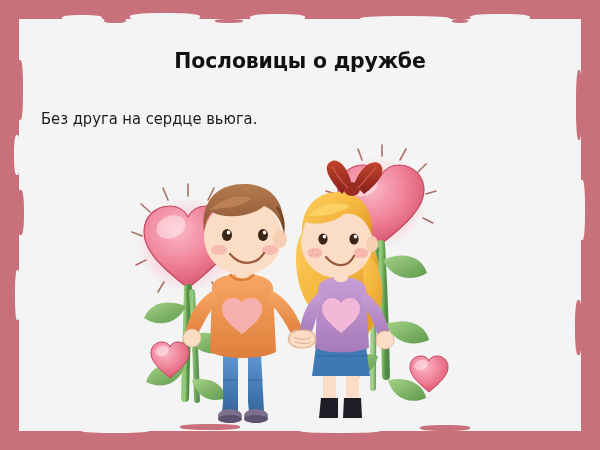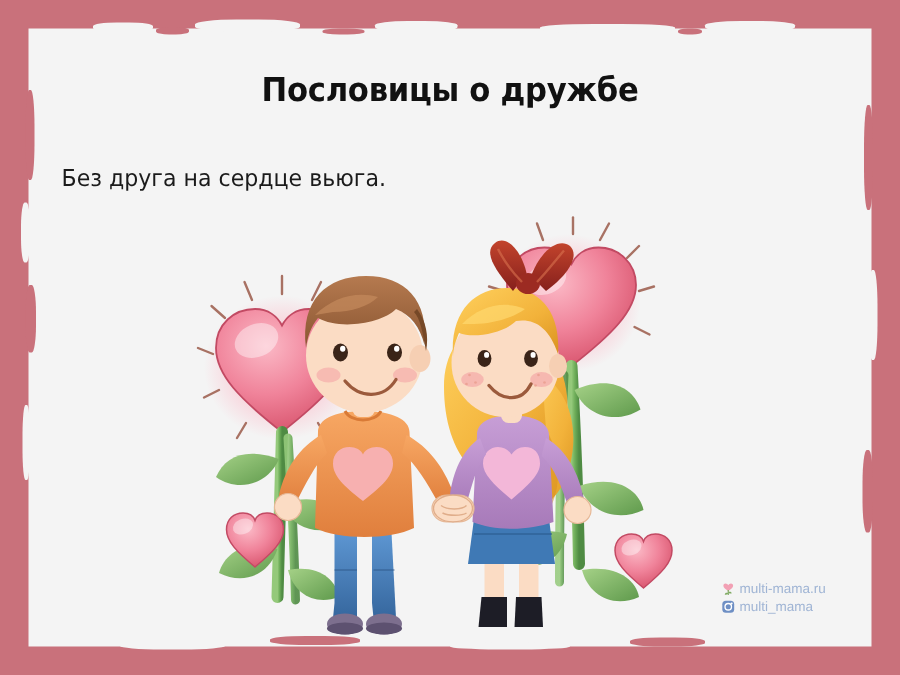--- a/index.html
+++ b/index.html
@@ -344,33 +344,14 @@
       <path d="M196 117 C205 128 218 128 224 116" fill="none" stroke="#9b5a3c" stroke-width="2.2" stroke-linecap="round"></path>
     </g>
 
     <g>
       <ellipse cx="172" cy="199" rx="13" ry="9" fill="#fbdcc4" stroke="#e0ad8a" stroke-width="0.9"></ellipse>
       <path d="M164 197 C168 200 178 200 181 197" fill="none" stroke="#e0ad8a" stroke-width="1"></path>
       <path d="M165 202 C169 204 178 204 181 202" fill="none" stroke="#e0ad8a" stroke-width="1"></path>
     </g>
   </svg>
 
-  <div id="watermark">
-    <div class="wm-row">
-      <svg class="wm-ico" viewBox="0 0 10 10">
-        <path d="M5 6.6 C2.6 4.9 1.4 3.9 1.4 2.7 C1.4 1.7 2.2 1.1 3 1.1 C3.8 1.1 4.6 1.7 5 2.4 C5.4 1.7 6.2 1.1 7 1.1 C7.8 1.1 8.6 1.7 8.6 2.7 C8.6 3.9 7.4 4.9 5 6.6 Z" fill="#f2a0b4"></path>
-        <path d="M5 6 L5 9.6" stroke="#7faa62" stroke-width="0.9"></path>
-        <path d="M5 8.2 C3.4 7.6 2.6 8.2 2.4 9.2 C3.6 9.6 4.6 9.2 5 8.2 Z" fill="#7faa62"></path>
-        <path d="M5 7.4 C6.6 6.9 7.4 7.5 7.6 8.4 C6.4 8.9 5.4 8.4 5 7.4 Z" fill="#7faa62"></path>
-      </svg>
-      <span>multi-mama.ru</span>
-    </div>
-    <div class="wm-row">
-      <svg class="wm-ico" viewBox="0 0 10 10">
-        <rect x="0.6" y="0.6" width="8.8" height="8.8" rx="2.6" fill="#6e8fc4"></rect>
-        <circle cx="5" cy="5" r="2.4" fill="none" stroke="#ffffff" stroke-width="1"></circle>
-        <circle cx="7.5" cy="2.6" r="0.8" fill="#ffffff"></circle>
-      </svg>
-      <span>multi_mama</span>
-    </div>
-  </div>
 
 </div>
 
 </body></html>

